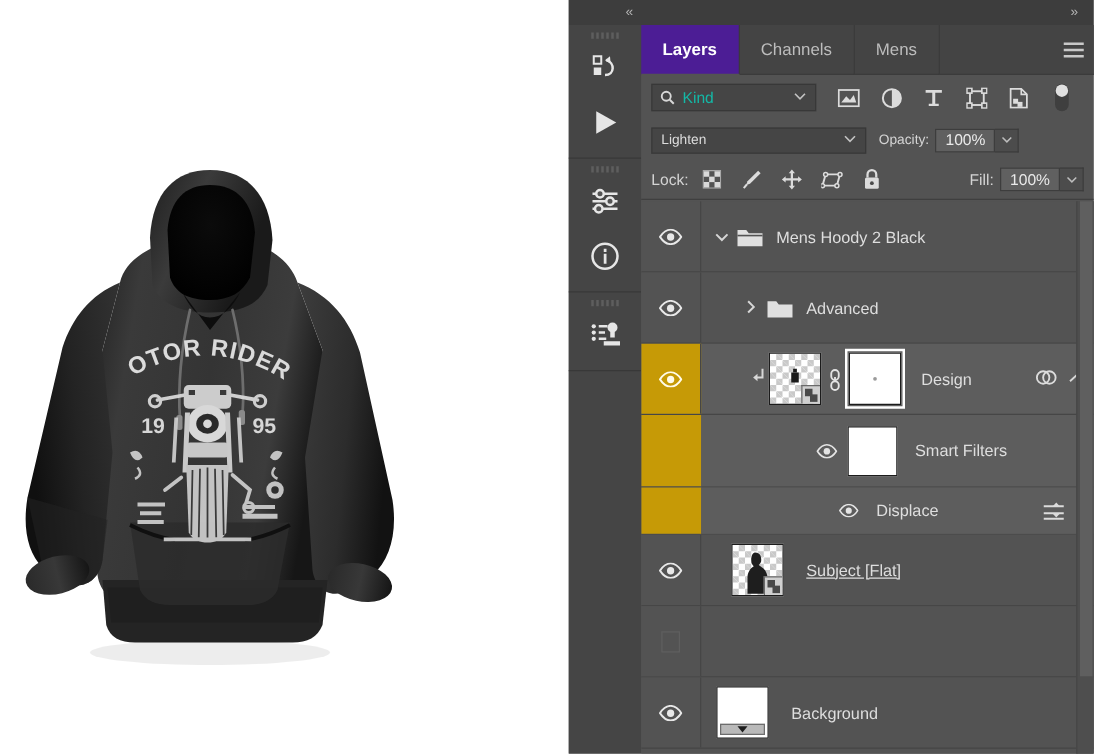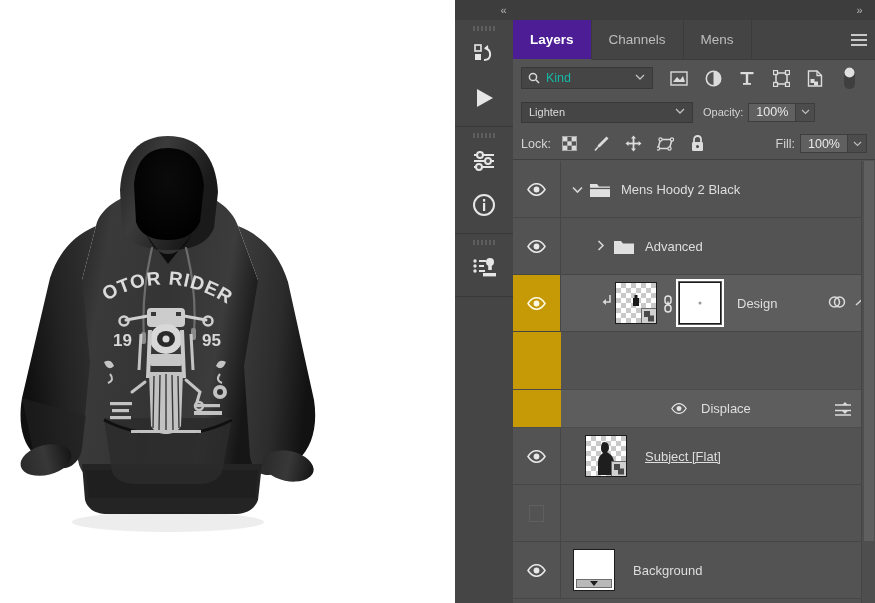--- a/index.html
+++ b/index.html
@@ -676,20 +676,30 @@
                 <svg width="12" height="8" viewBox="0 0 12 8">
                     <path d="M1 6 L6 1.5 L11 6" fill="none" stroke="#d6d6d6" stroke-width="1.5"></path>
                   </svg>
               </span>
             </span>
           </div>
         </div>
 
         <div class="sub-row">
           <div class="sub-indent gold"></div>
+          <div class="sub-body">
+            <span class="sub-eye">
+              <svg width="17" height="12" viewBox="0 0 19 13">
+                <path d="M1 6.5 C4 1.8 7 0.7 9.5 0.7 C12 0.7 15 1.8 18 6.5 C15 11.2 12 12.3 9.5 12.3 C7 12.3 4 11.2 1 6.5 Z" fill="none" stroke="#e4e4e4" stroke-width="1.5"></path>
+                <ellipse cx="9.5" cy="6.5" rx="2.9" ry="3" fill="#e4e4e4"></ellipse>
+              </svg>
+            </span>
+            <div class="thumb thumb-white" style="width:40px;height:40px;flex:0 0 40px;"></div>
+            <span class="sub-name" style="margin-left:14px;">Smart Filters</span>
+          </div>
         </div>
 
         <div class="sub-row short">
           <div class="sub-indent gold"></div>
           <div class="sub-body deeper">
             <span class="sub-eye">
               <svg width="16" height="11" viewBox="0 0 19 13">
                 <path d="M1 6.5 C4 1.8 7 0.7 9.5 0.7 C12 0.7 15 1.8 18 6.5 C15 11.2 12 12.3 9.5 12.3 C7 12.3 4 11.2 1 6.5 Z" fill="none" stroke="#e4e4e4" stroke-width="1.5"></path>
                 <ellipse cx="9.5" cy="6.5" rx="2.9" ry="3" fill="#e4e4e4"></ellipse>
               </svg>

